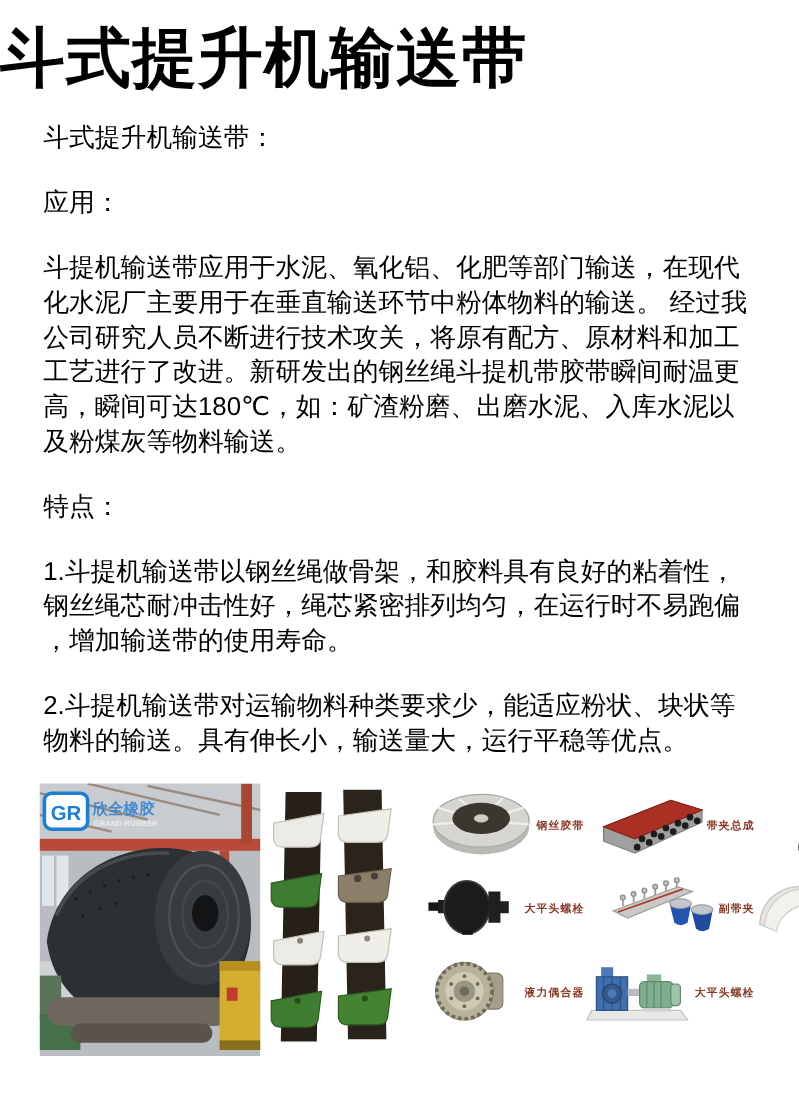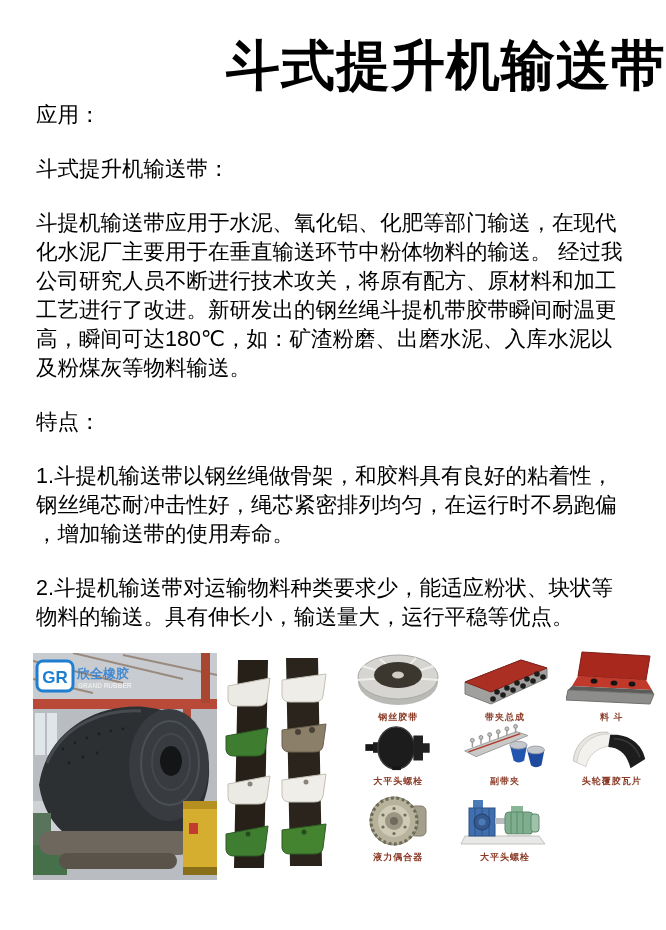--- a/index.html
+++ b/index.html
@@ -1,52 +1,52 @@
 <!DOCTYPE html>
 <html lang="zh" style="--label-color: #8a3a26;"><head>
 <meta charset="utf-8">
 <style>
   html,body{margin:0;padding:0;}
   body{
     width:666px;height:930px;background:#ffffff;position:relative;overflow:hidden;
     font-family:"Liberation Sans","DejaVu Sans",sans-serif;color:#000;
   }
   .page-title{
-    margin:0;padding-top:34px;text-align:right;
+    margin:0;padding-top:18px;text-align:left;
     font-size:54px;line-height:1.15;font-weight:700;letter-spacing:1px;
   }
   .content{
     position:absolute;left:36px;top:101px;width:596px;
     font-size:21.5px;line-height:29px;
     word-break:break-all;line-break:anywhere;
   }
   .content p{margin:0 0 25px 0;}
   .gallery{position:absolute;left:0;top:648px;width:538px;height:240px;}
   .factory-photo{position:absolute;left:33px;top:5px;width:184px;height:227px;}
   .board-photo{position:absolute;left:224px;top:10px;width:120px;height:212px;}
   .product-grid{
     position:absolute;left:345px;top:2px;width:320px;
     display:grid;grid-template-columns:repeat(3,1fr);
     grid-template-rows:74px 64px 76px;
   }
-  .cell{display:flex;flex-direction:column;align-items:center;justify-content:flex-end;text-align:center;}
+  .cell{display:flex;align-items:center;justify-content:flex-end;text-align:center;}
   .cell .thumb{display:block;}
   .cell .label{
     margin-top:3px;font-size:9px;font-weight:700;letter-spacing:1px;
     color:var(--label-color,#8a3a26);white-space:nowrap;
   }
 </style>
 </head>
 <body>
 
 <h1 class="page-title">斗式提升机输送带</h1>
 
 <div class="content">
+  <p>斗式提升机输送带：</p>
   <p>应用：</p>
-  <p>斗式提升机输送带：</p>
   <p>斗提机输送带应用于水泥、氧化铝、化肥等部门输送，在现代化水泥厂主要用于在垂直输送环节中粉体物料的输送。 经过我公司研究人员不断进行技术攻关，将原有配方、原材料和加工工艺进行了改进。新研发出的钢丝绳斗提机带胶带瞬间耐温更高，瞬间可达180℃，如：矿渣粉磨、出磨水泥、入库水泥以及粉煤灰等物料输送。</p>
   <p>特点：</p>
   <p>1.斗提机输送带以钢丝绳做骨架，和胶料具有良好的粘着性，钢丝绳芯耐冲击性好，绳芯紧密排列均匀，在运行时不易跑偏，增加输送带的使用寿命。</p>
   <p>2.斗提机输送带对运输物料种类要求少，能适应粉状、块状等物料的输送。具有伸长小，输送量大，运行平稳等优点。</p>
 </div>
 
 <div class="gallery">
 
   <svg class="factory-photo" viewBox="0 0 184 227" xmlns="http://www.w3.org/2000/svg">
     <rect x="0" y="0" width="184" height="227" fill="#b9bdc2"></rect>

